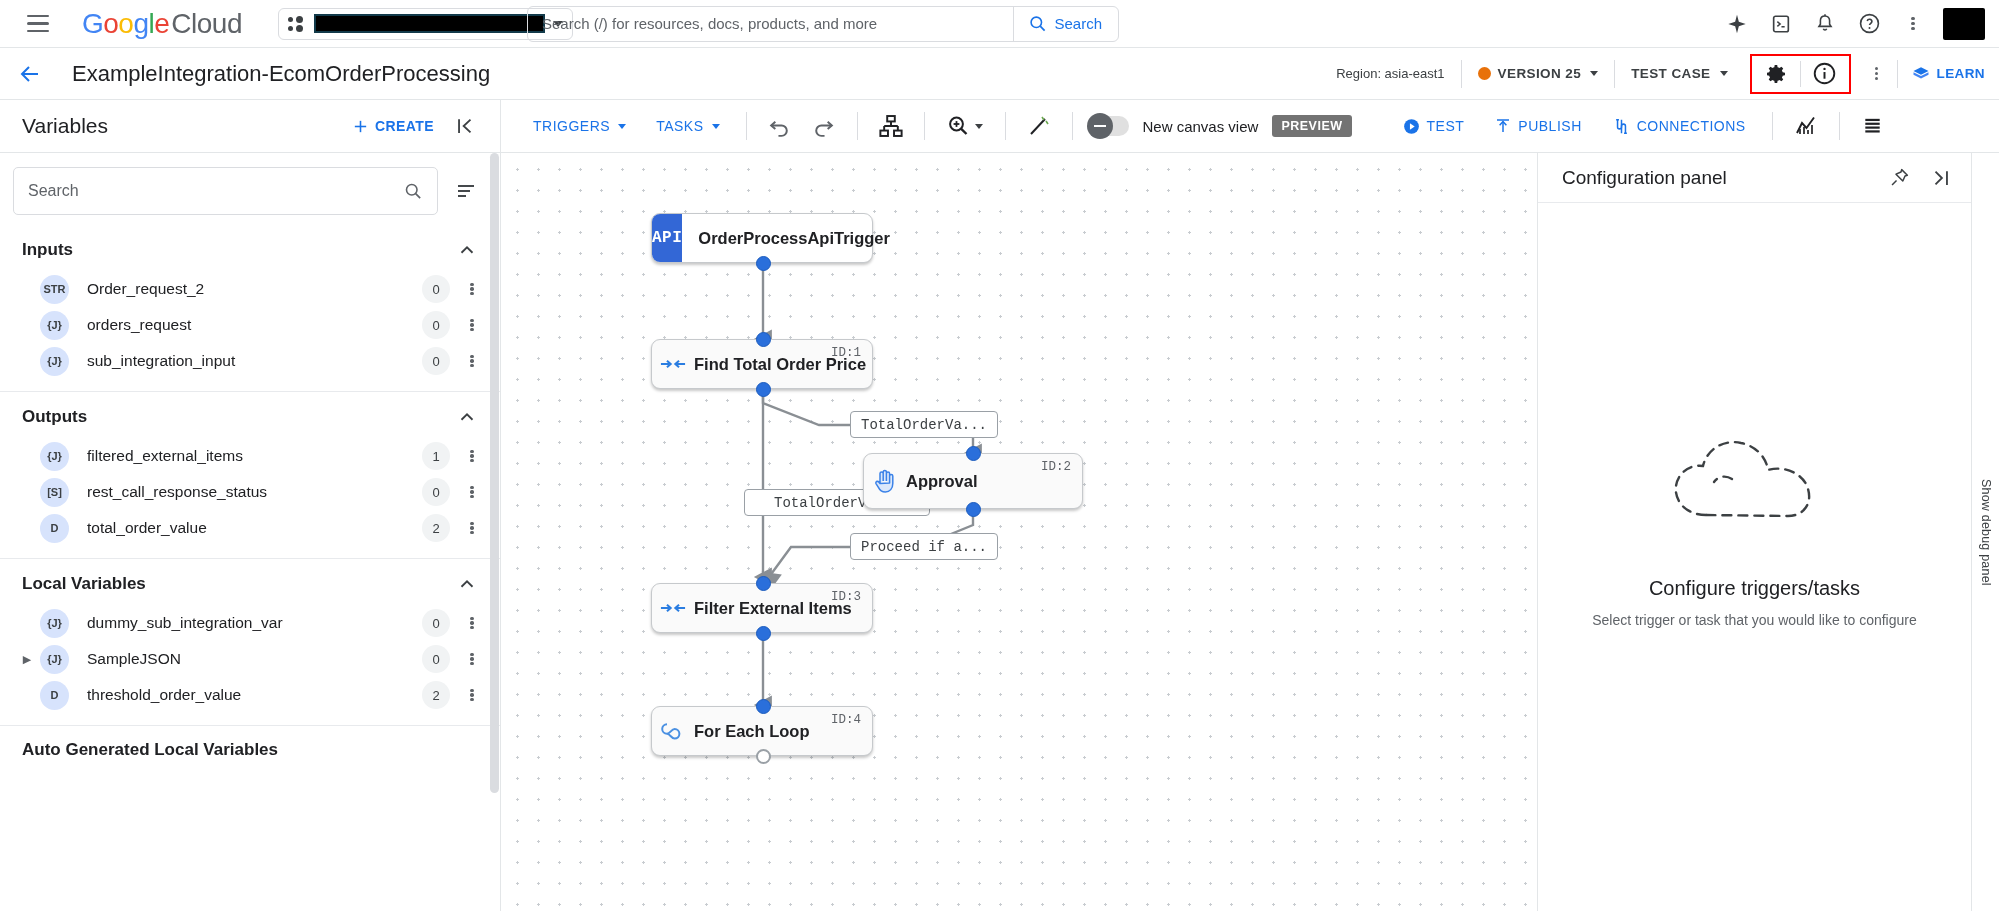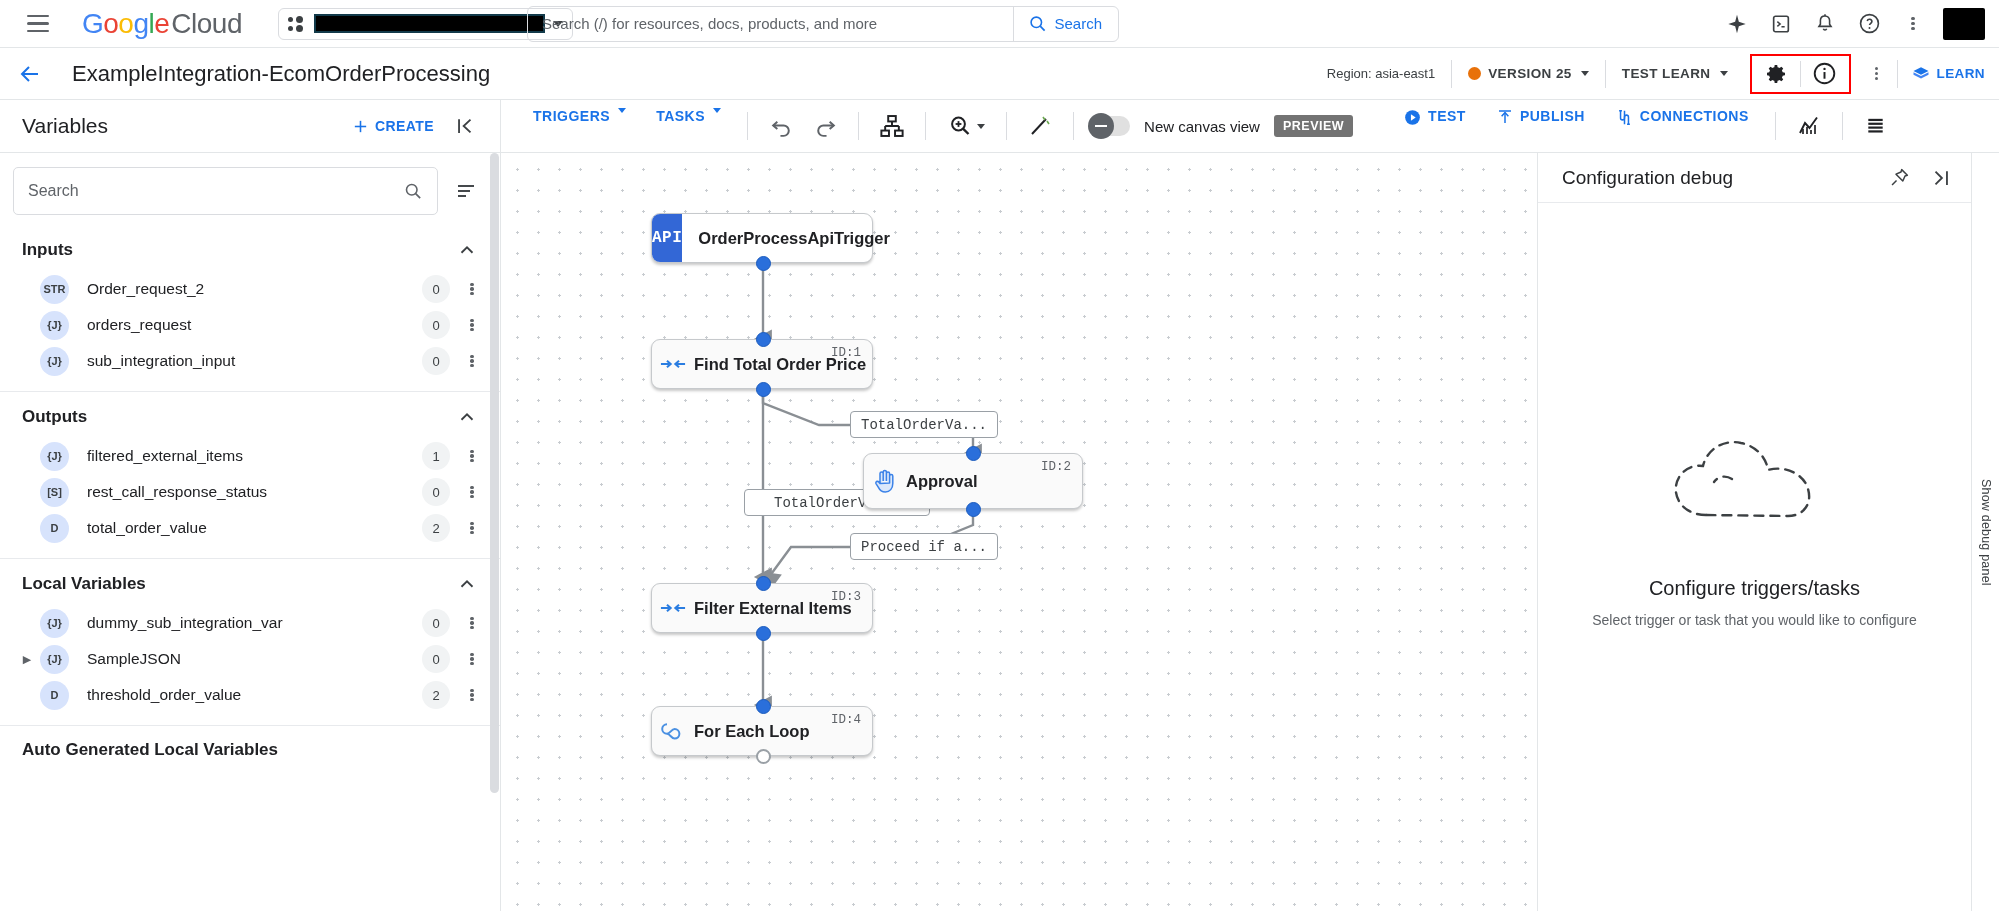--- a/index.html
+++ b/index.html
@@ -134,21 +134,21 @@
   .cfg-empty-sub{font-size:14px;color:#5f6368;margin-top:12px;}
   .railr{width:28px;min-width:28px;border-left:1px solid #e3e6e8;display:flex;align-items:center;
          justify-content:center;background:#fff;}
   .railr span{writing-mode:vertical-rl;font-size:12.5px;color:#3c4043;letter-spacing:.2px;cursor:pointer;}
 
   
   .toolbar{height:53px;min-height:53px;display:flex;align-items:center;border-bottom:1px solid #e3e6e8;
            background:#fff;}
   .tb-left{width:501px;min-width:501px;height:100%;}
   .tb-main{flex:1;display:flex;align-items:center;padding-left:18px;gap:2px;height:100%;}
-  .tbtn{display:flex;align-items:flex-start;gap:6px;color:#1a73e8;font-size:14px;font-weight:bold;
+  .tbtn{display:flex;align-items:center;gap:6px;color:#1a73e8;font-size:14px;font-weight:normal;
         letter-spacing:.5px;padding:0 14px;height:36px;cursor:pointer;border-radius:4px;}
   .tic{width:42px;height:38px;display:flex;align-items:center;justify-content:center;cursor:pointer;
        color:#3c4043;border-radius:4px;}
   .tbsep{width:1px;height:28px;background:#dadce0;margin:0 10px;}
   .toggle{width:40px;height:20px;border-radius:12px;background:#e0e0e0;position:relative;cursor:pointer;
           margin-left:4px;}
   .toggle .knob{position:absolute;left:-2px;top:-3px;width:26px;height:26px;border-radius:50%;
                 background:#5f6368;display:flex;align-items:center;justify-content:center;}
   .toggle .knob i{width:12px;height:2px;background:#fff;display:block;}
   .ncv{font-size:15px;color:#202124;margin-left:12px;white-space:nowrap;}
@@ -239,21 +239,21 @@
     <div class="hdr-right">
       <div class="region">Region: asia-east1</div>
       <div class="vdiv"></div>
       <div class="hbtn">
         <span class="odot"></span>
         <span>VERSION 25</span>
         <span class="tcaret"></span>
       </div>
       <div class="vdiv"></div>
       <div class="hbtn">
-        <span>TEST LEARN</span>
+        <span>TEST CASE</span>
         <span class="tcaret"></span>
       </div>
       <div class="hl-box">
         <div class="icbtn">
           <svg width="24" height="24" viewBox="0 0 24 24">
               <path d="M12 8.2a3.8 3.8 0 1 0 0 7.6 3.8 3.8 0 0 0 0-7.6zm9 5.1v-2.6l-2.3-.4a7 7 0 0 0-.8-1.9l1.3-1.9-1.8-1.8-1.9 1.3a7 7 0 0 0-1.9-.8L13.2 3h-2.5l-.4 2.2a7 7 0 0 0-1.9.8L6.5 4.7 4.7 6.5 6 8.4a7 7 0 0 0-.8 1.9L3 10.7v2.6l2.2.4c.2.7.5 1.3.8 1.9l-1.3 1.9 1.8 1.8 1.9-1.3c.6.4 1.2.6 1.9.8l.4 2.2h2.5l.4-2.2c.7-.2 1.3-.4 1.9-.8l1.9 1.3 1.8-1.8-1.3-1.9c.4-.6.6-1.2.8-1.9l2.1-.4z" fill="#202124"></path>
             </svg>
         </div>
         <div class="sep-v"></div>
         <div class="icbtn">
@@ -664,21 +664,21 @@
         </div>
         <div class="nlabel">For Each Loop</div>
         <div class="nid">ID:4</div>
       </div>
       <div class="port" style="left:255px;top:546px;"></div>
       <div class="port hollow" style="left:255px;top:596px;"></div>
     </div>
 
     <div class="cfg">
       <div class="cfg-hdr">
-        <div class="cfg-title">Configuration debug</div>
+        <div class="cfg-title">Configuration panel</div>
         <div class="cfg-actions">
           <div class="icbtn">
             <svg width="21" height="21" viewBox="0 0 24 24">
                 <path d="M14.5 3 L21 9.5 L18.3 10.3 L15.8 16 L8 8.2 L13.7 5.7 Z" fill="none" stroke="#3c4043" stroke-width="1.7" stroke-linejoin="round"></path>
                 <line x1="8.6" y1="15.4" x2="3.5" y2="20.5" stroke="#3c4043" stroke-width="1.7"></line>
               </svg>
           </div>
           <div class="icbtn">
             <svg width="22" height="22" viewBox="0 0 24 24">
                 <path d="M6 5 L13 12 L6 19" fill="none" stroke="#3c4043" stroke-width="2"></path>

